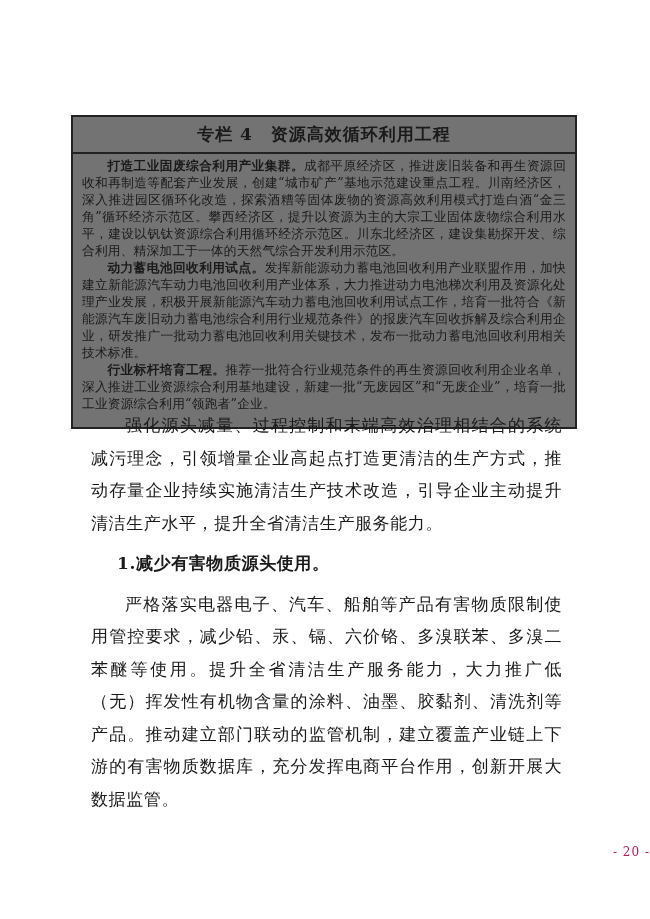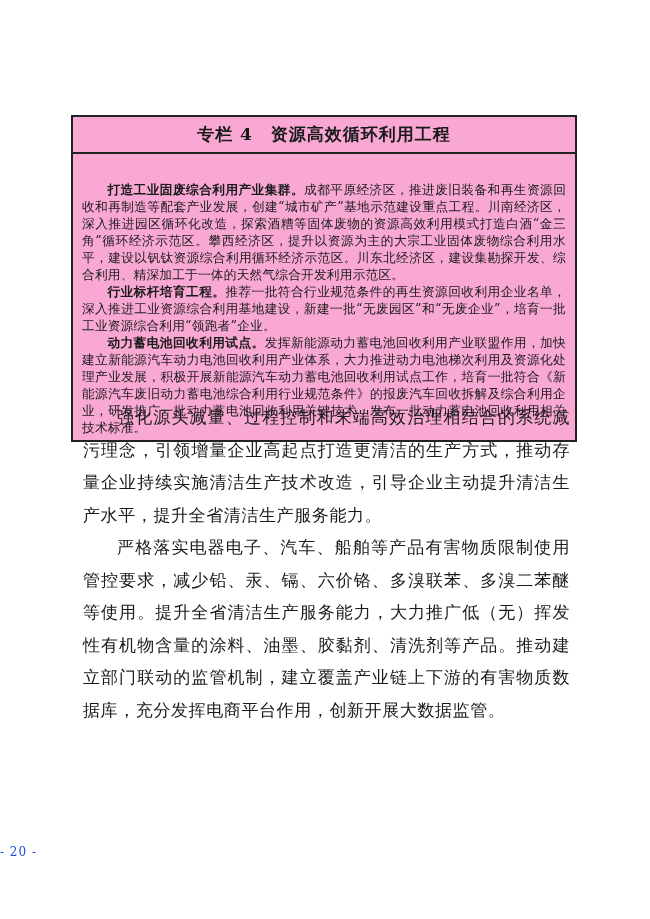--- a/index.html
+++ b/index.html
@@ -12,37 +12,36 @@
     color:#1a1a1a;
     overflow:hidden;
   }
   
   .panel{
     position:absolute;
     left:71px;top:115px;
     width:506px;
     border:2px solid #222222;
     box-sizing:border-box;
-    background:#f9a8d4;
+    background:#737373;
   }
   .panel-title{
     font-size:17px;
     font-weight:bold;
     text-align:center;
     letter-spacing:1px;
     padding:6px 0 6px;
     border-bottom:2px solid #222222;
   }
   .panel-body{
-    padding:3px 9px 4px;
+    padding:3px 9px 15px;
     font-size:12.7px;
     line-height:17px;
     text-align:justify;
     letter-spacing:0.2px;
-    margin-top:24px;
   }
   .panel-para{ text-indent:2em; margin:0; }
   .panel-para b{ font-weight:bold; }
   
   .section{
     position:absolute;
     left:83px;top:401px;
     width:487px;
     font-size:17px;
     line-height:32.5px;
@@ -50,53 +49,54 @@
     letter-spacing:0.6px;
   }
   .section-heading{
     font-size:17.5px;
     font-weight:bold;
     text-indent:2em;
     margin:0;
   }
   .body-para{
     text-indent:2em;
-    margin:0;
+    margin:8px;
   }
   .sub-heading{
     font-size:17px;
     font-weight:bold;
     text-indent:2em;
     margin:0;
   }
   
   .page-number{
     position:absolute;
     top:845px;left:0;
     width:100%;
-    text-align:left;
+    text-align:right;
     font-size:12px;
     letter-spacing:1px;
-    color:#1d4ed8;
+    color:#be185d;
   }
 </style>
 </head>
 <body>
 
 <div class="page">
 
   <div class="panel">
     <div class="panel-title">专栏 4　资源高效循环利用工程</div>
     <div class="panel-body">
       <p class="panel-para"><b>打造工业固废综合利用产业集群。</b><span>成都平原经济区，推进废旧装备和再生资源回收和再制造等配套产业发展，创建“城市矿产”基地示范建设重点工程。川南经济区，深入推进园区循环化改造，探索酒糟等固体废物的资源高效利用模式打造白酒“金三角”循环经济示范区。攀西经济区，提升以资源为主的大宗工业固体废物综合利用水平，建设以钒钛资源综合利用循环经济示范区。川东北经济区，建设集勘探开发、综合利用、精深加工于一体的天然气综合开发利用示范区。</span></p>
+      <p class="panel-para"><b>动力蓄电池回收利用试点。</b><span>发挥新能源动力蓄电池回收利用产业联盟作用，加快建立新能源汽车动力电池回收利用产业体系，大力推进动力电池梯次利用及资源化处理产业发展，积极开展新能源汽车动力蓄电池回收利用试点工作，培育一批符合《新能源汽车废旧动力蓄电池综合利用行业规范条件》的报废汽车回收拆解及综合利用企业，研发推广一批动力蓄电池回收利用关键技术，发布一批动力蓄电池回收利用相关技术标准。</span></p>
       <p class="panel-para"><b>行业标杆培育工程。</b><span>推荐一批符合行业规范条件的再生资源回收利用企业名单，深入推进工业资源综合利用基地建设，新建一批“无废园区”和“无废企业”，培育一批工业资源综合利用“领跑者”企业。</span></p>
-      <p class="panel-para"><b>动力蓄电池回收利用试点。</b><span>发挥新能源动力蓄电池回收利用产业联盟作用，加快建立新能源汽车动力电池回收利用产业体系，大力推进动力电池梯次利用及资源化处理产业发展，积极开展新能源汽车动力蓄电池回收利用试点工作，培育一批符合《新能源汽车废旧动力蓄电池综合利用行业规范条件》的报废汽车回收拆解及综合利用企业，研发推广一批动力蓄电池回收利用关键技术，发布一批动力蓄电池回收利用相关技术标准。</span></p>
     </div>
   </div>
 
   <div class="section">
     <p class="body-para">强化源头减量、过程控制和末端高效治理相结合的系统减污理念，引领增量企业高起点打造更清洁的生产方式，推动存量企业持续实施清洁生产技术改造，引导企业主动提升清洁生产水平，提升全省清洁生产服务能力。</p>
+    <h4 class="sub-heading">1.减少有害物质源头使用。</h4>
     <p class="body-para">严格落实电器电子、汽车、船舶等产品有害物质限制使用管控要求，减少铅、汞、镉、六价铬、多溴联苯、多溴二苯醚等使用。提升全省清洁生产服务能力，大力推广低（无）挥发性有机物含量的涂料、油墨、胶黏剂、清洗剂等产品。推动建立部门联动的监管机制，建立覆盖产业链上下游的有害物质数据库，充分发挥电商平台作用，创新开展大数据监管。</p>
   </div>
 
   <div class="page-number">- 20 -</div>
 
 </div>
 
 </body></html>

